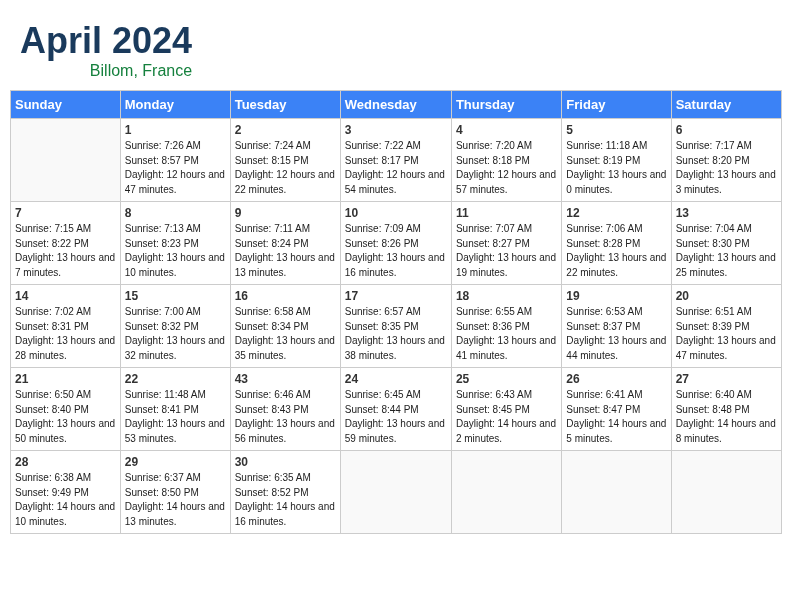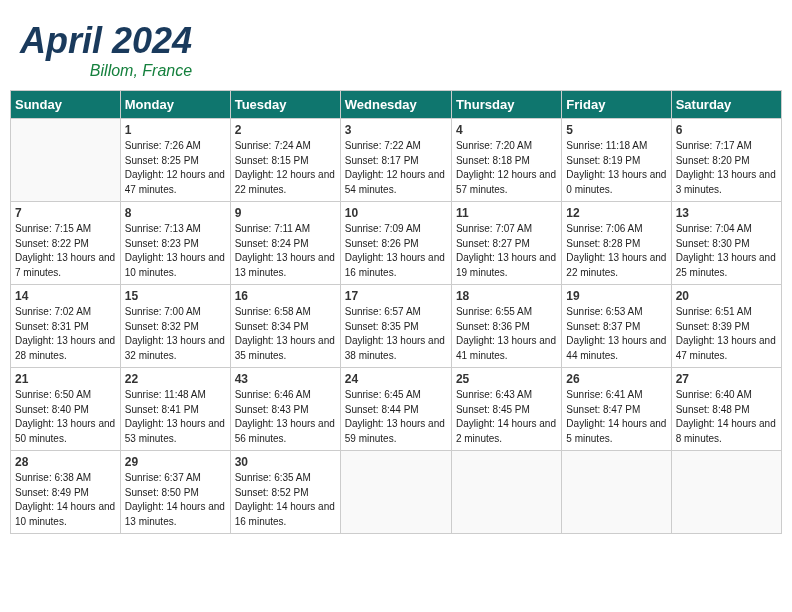--- a/index.html
+++ b/index.html
@@ -29,38 +29,37 @@
     .logo-text span {
       color: #4a9fd4;
     }
     .logo-icon {
       width: 30px;
       height: 30px;
       margin-left: 4px;
     }
     .title-block {
       text-align: right;
-      font-style: italic;
     }
     .month-year {
       font-size: 36px;
       font-weight: bold;
       color: #1a3a5c;
     }
     .location {
       font-size: 16px;
       color: #15803d;
     }
     table {
       width: 100%;
       border-collapse: collapse;
       margin-top: 5px;
     }
     th {
-      background-color: #0f766e;
+      background-color: #3b82f6;
       color: white;
       padding: 6px 4px;
       font-size: 13px;
       text-align: left;
       border: 1px solid #ccc;
     }
     td {
       border: 1px solid #ccc;
       vertical-align: top;
       padding: 4px;
@@ -103,21 +102,21 @@
         <th>Thursday</th>
         <th>Friday</th>
         <th>Saturday</th>
       </tr>
   </thead>
   <tbody id="calendar-body">
       <tr>
         <td class="empty"></td>
         <td>
           <div class="day-num">1</div>
-          <div class="day-info"><span>Sunrise: 7:26 AM</span><br><span>Sunset: 8:25 PM</span><br><span>Daylight: 12 hours and 47 minutes.</span></div>
+          <div class="day-info"><span>Sunrise: 7:26 AM</span><br><span>Sunset: 8:57 PM</span><br><span>Daylight: 12 hours and 47 minutes.</span></div>
         </td>
         <td>
           <div class="day-num">2</div>
           <div class="day-info"><span>Sunrise: 7:24 AM</span><br><span>Sunset: 8:15 PM</span><br><span>Daylight: 12 hours and 22 minutes.</span></div>
         </td>
         <td>
           <div class="day-num">3</div>
           <div class="day-info"><span>Sunrise: 7:22 AM</span><br><span>Sunset: 8:17 PM</span><br><span>Daylight: 12 hours and 54 minutes.</span></div>
         </td>
         <td>
@@ -219,21 +218,21 @@
           <div class="day-info"><span>Sunrise: 6:41 AM</span><br><span>Sunset: 8:47 PM</span><br><span>Daylight: 14 hours and 5 minutes.</span></div>
         </td>
         <td>
           <div class="day-num">27</div>
           <div class="day-info"><span>Sunrise: 6:40 AM</span><br><span>Sunset: 8:48 PM</span><br><span>Daylight: 14 hours and 8 minutes.</span></div>
         </td>
       </tr>
       <tr>
         <td>
           <div class="day-num">28</div>
-          <div class="day-info"><span>Sunrise: 6:38 AM</span><br><span>Sunset: 8:49 PM</span><br><span>Daylight: 14 hours and 10 minutes.</span></div>
+          <div class="day-info"><span>Sunrise: 6:38 AM</span><br><span>Sunset: 9:49 PM</span><br><span>Daylight: 14 hours and 10 minutes.</span></div>
         </td>
         <td>
           <div class="day-num">29</div>
           <div class="day-info"><span>Sunrise: 6:37 AM</span><br><span>Sunset: 8:50 PM</span><br><span>Daylight: 14 hours and 13 minutes.</span></div>
         </td>
         <td>
           <div class="day-num">30</div>
           <div class="day-info"><span>Sunrise: 6:35 AM</span><br><span>Sunset: 8:52 PM</span><br><span>Daylight: 14 hours and 16 minutes.</span></div>
         </td>
         <td class="empty"></td>

